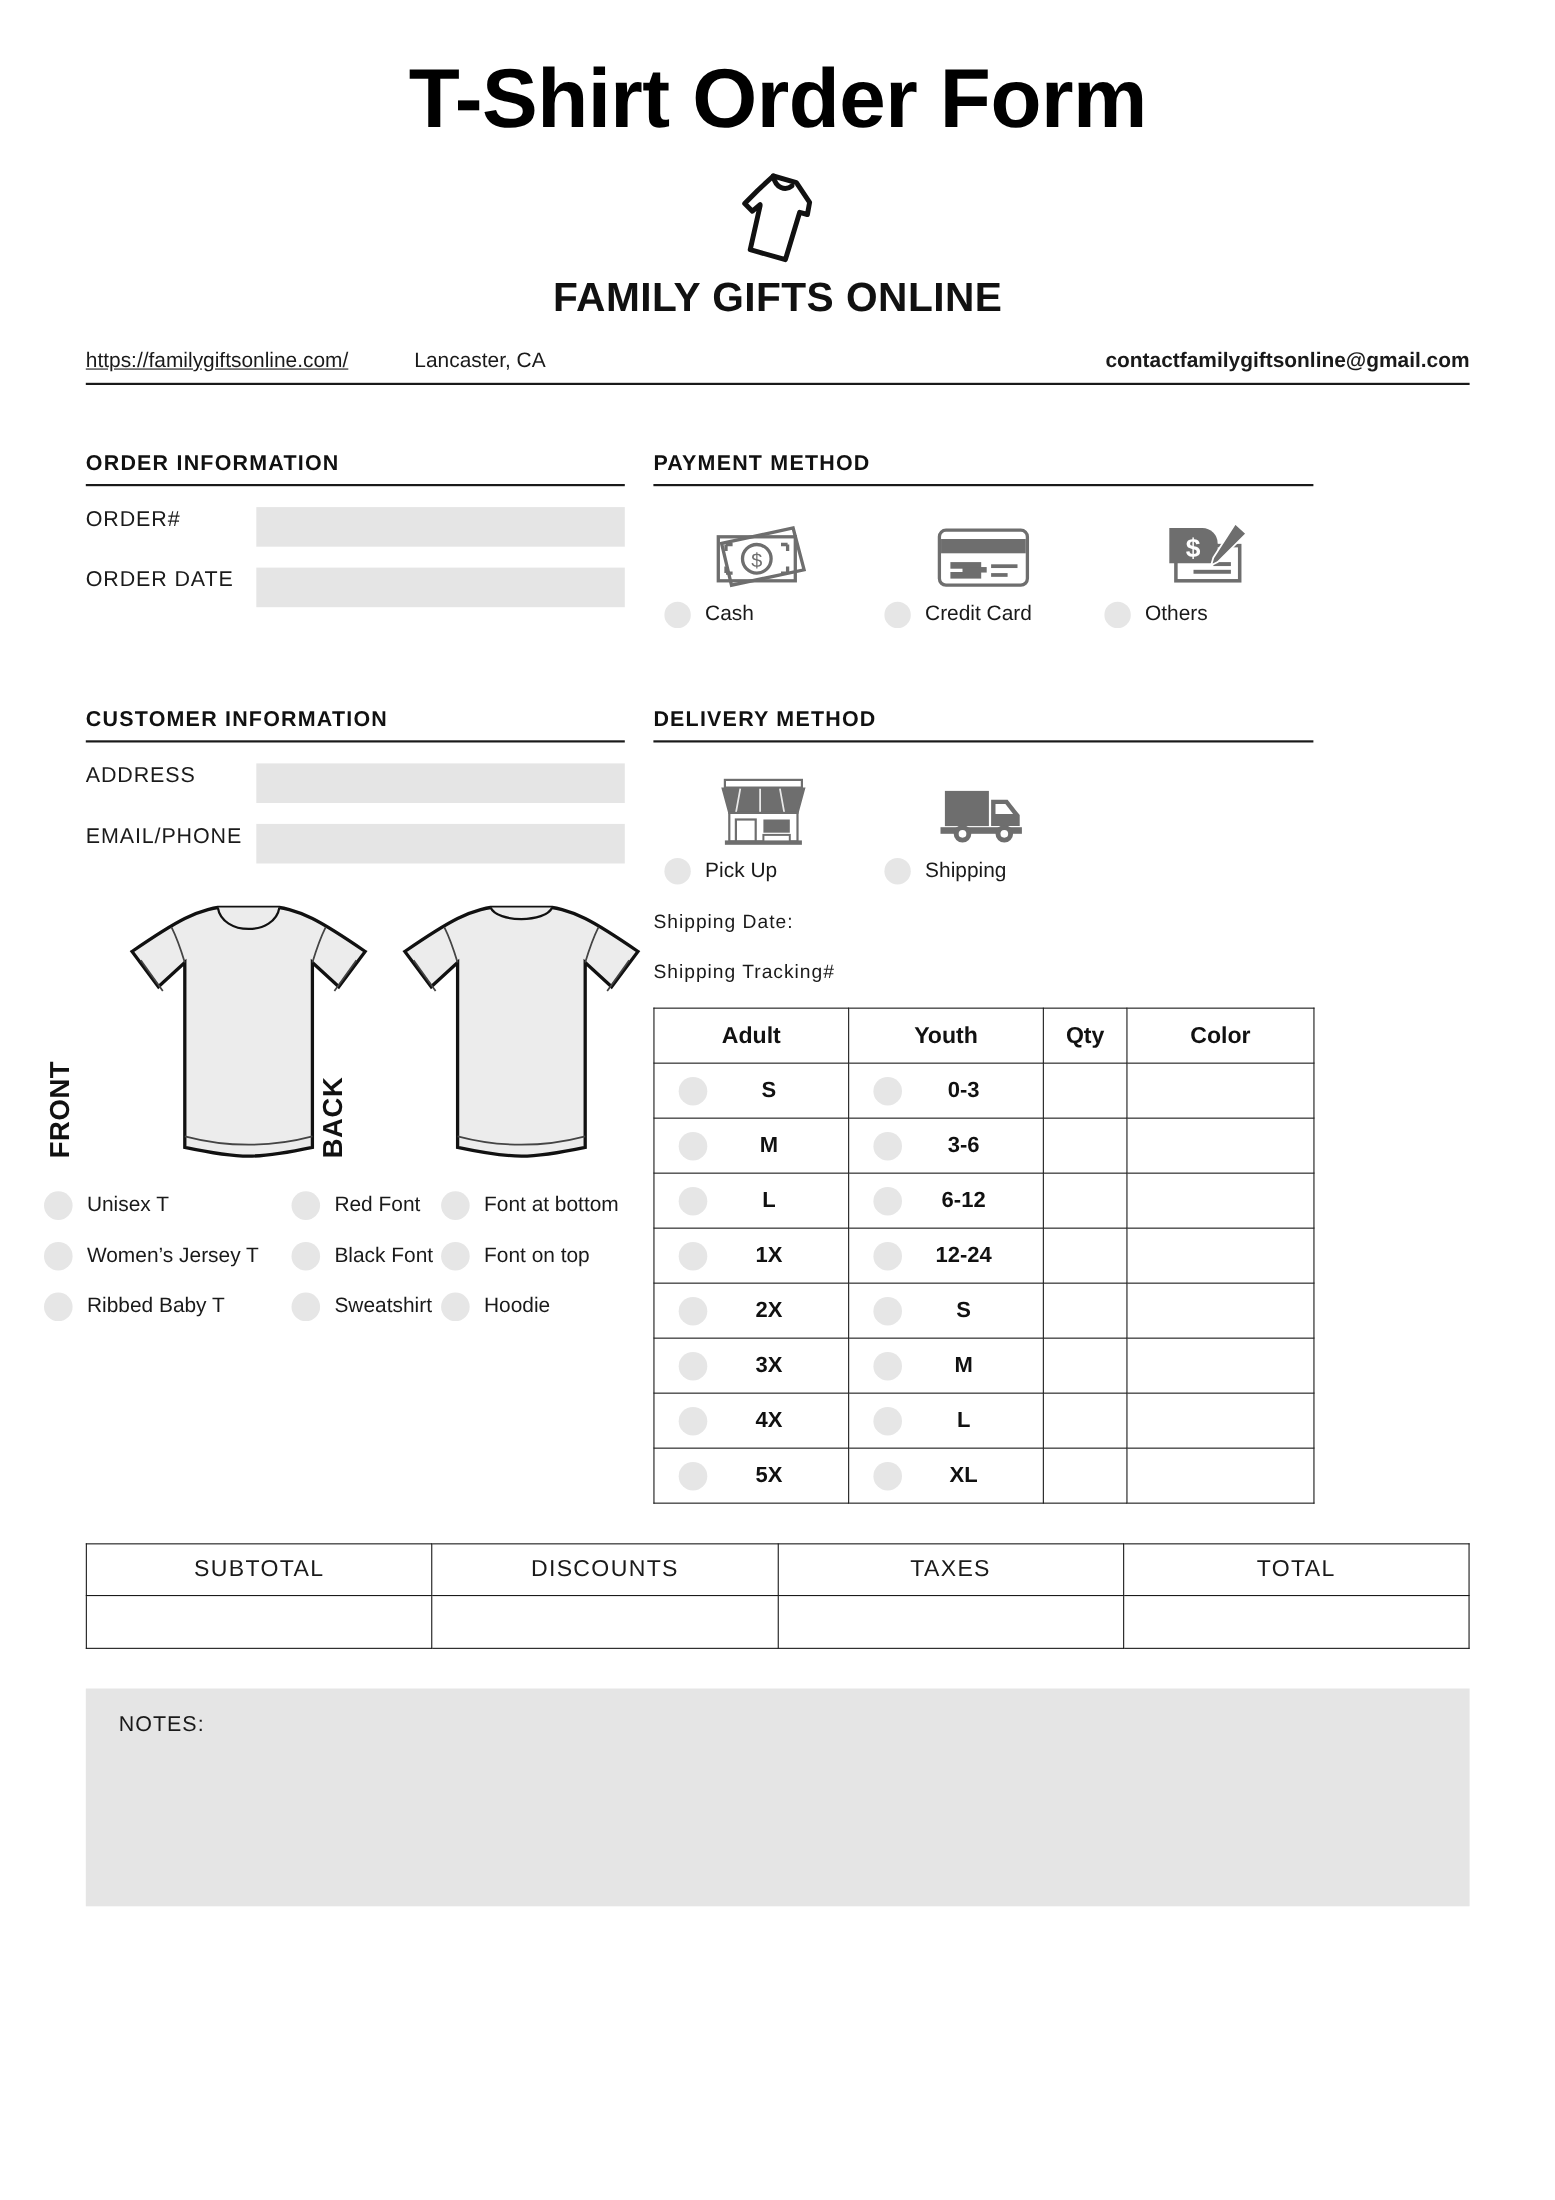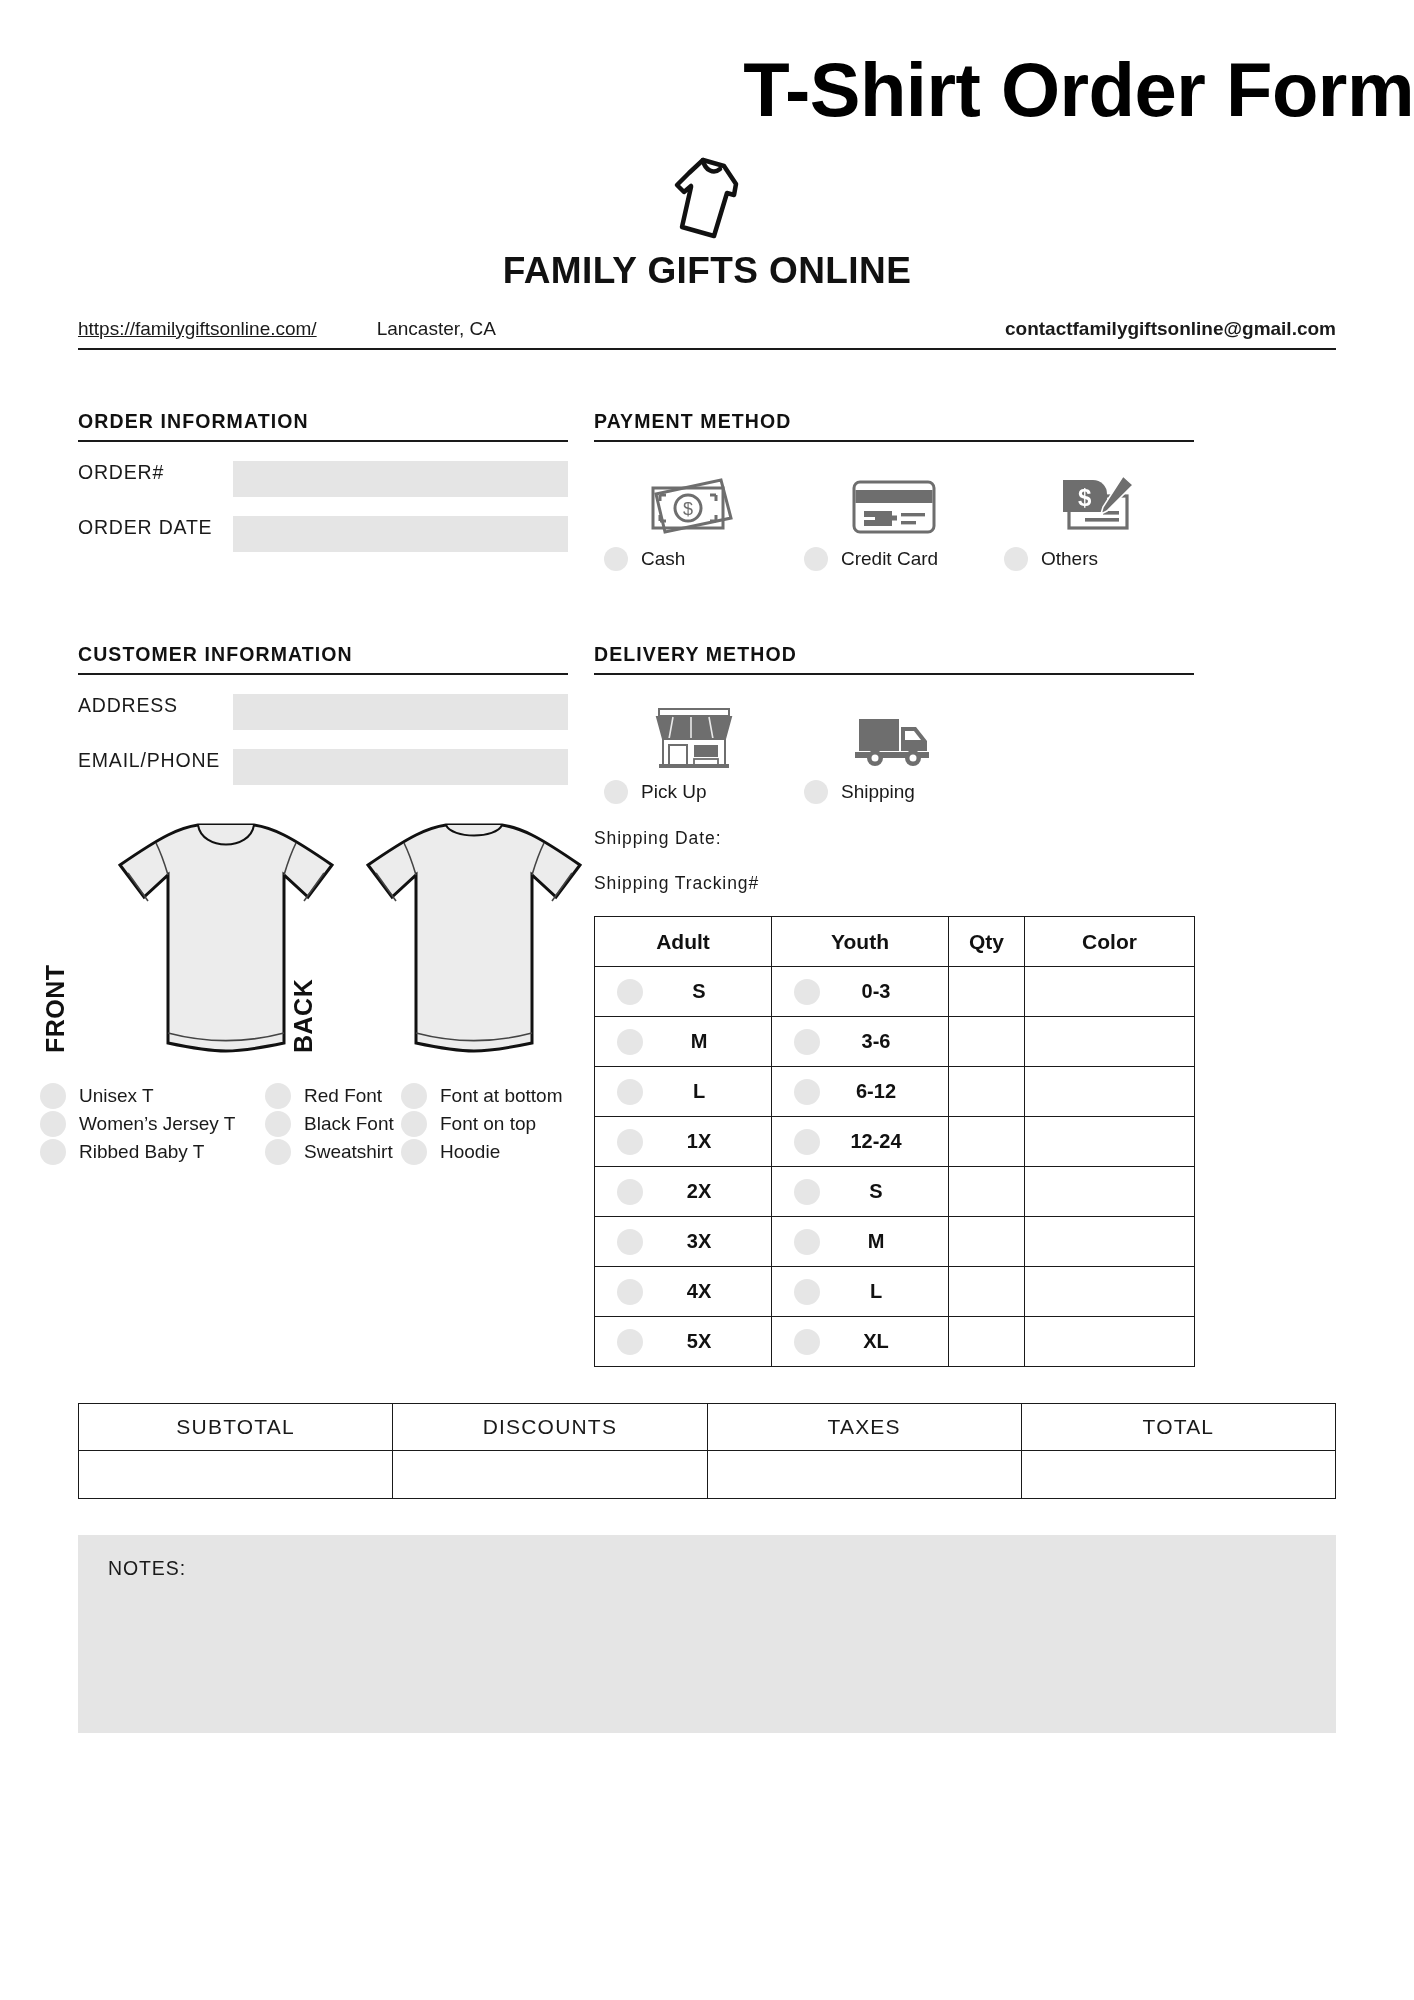--- a/index.html
+++ b/index.html
@@ -13,21 +13,21 @@
   }
   .page {
     position: relative;
     width: 1414px;
     height: 2000px;
     background: #fff;
   }
 
   
   .title {
-    text-align: right;
+    text-align: center;
     font-size: 76px;
     font-weight: bold;
     letter-spacing: -0.5px;
     line-height: 1;
     padding-top: 52px;
     color: #000;
   }
   .logo-wrap {
     display: flex;
     justify-content: center;
@@ -194,21 +194,21 @@
     color: #111;
     white-space: nowrap;
   }
 
   
   .type-opts {
     display: flex;
     margin-top: 22px;
     margin-left: -38px;
   }
-  .type-col { display: flex; flex-direction: column; gap: 2px; }
+  .type-col { display: flex; flex-direction: column; gap: 20px; }
   .type-col.c1 { width: 225px; }
   .type-col.c2 { width: 136px; }
   .type-col.c3 { width: 160px; }
   .chk-row { display: flex; align-items: center; }
   .chk-row .radio { width: 26px; height: 26px; }
   .chk-row span.lbl {
     margin-left: 13px;
     font-size: 19px;
     color: #1a1a1a;
     white-space: nowrap;

